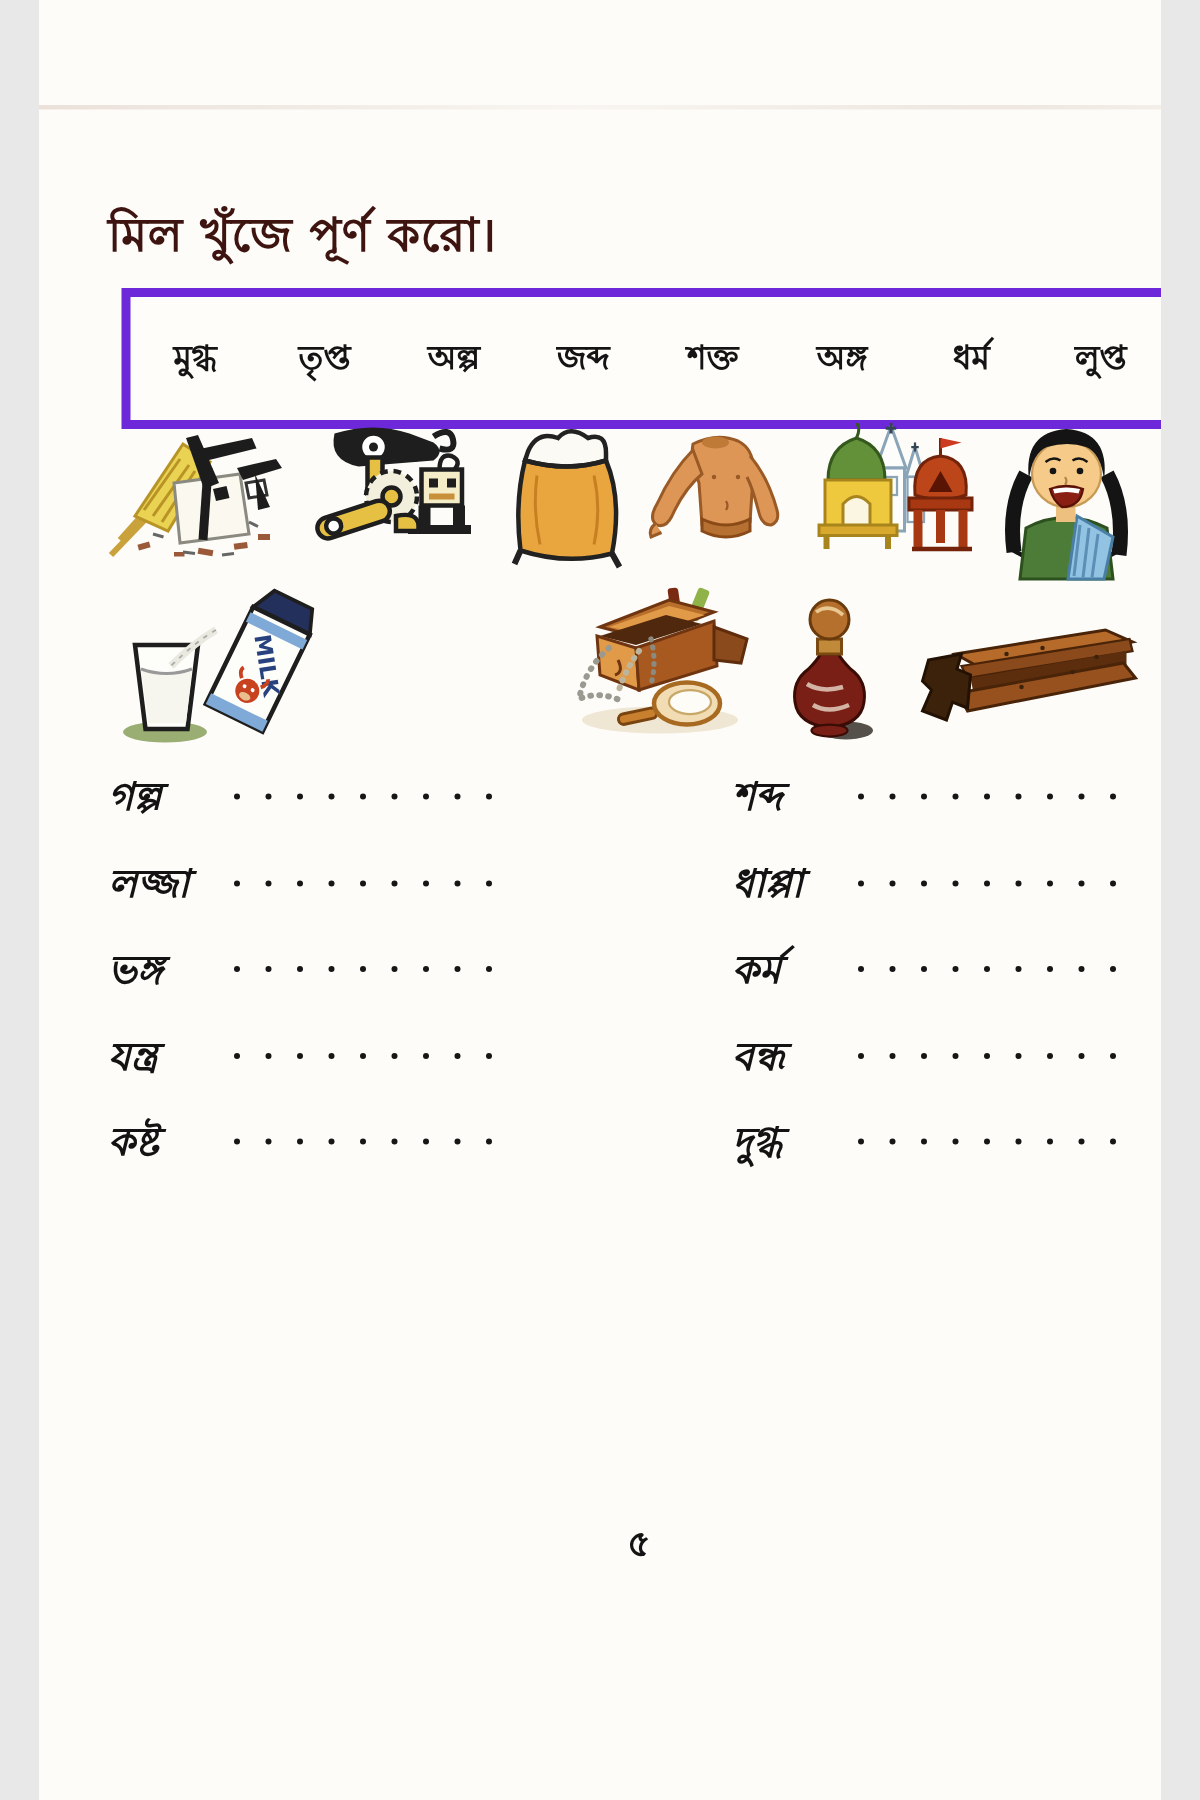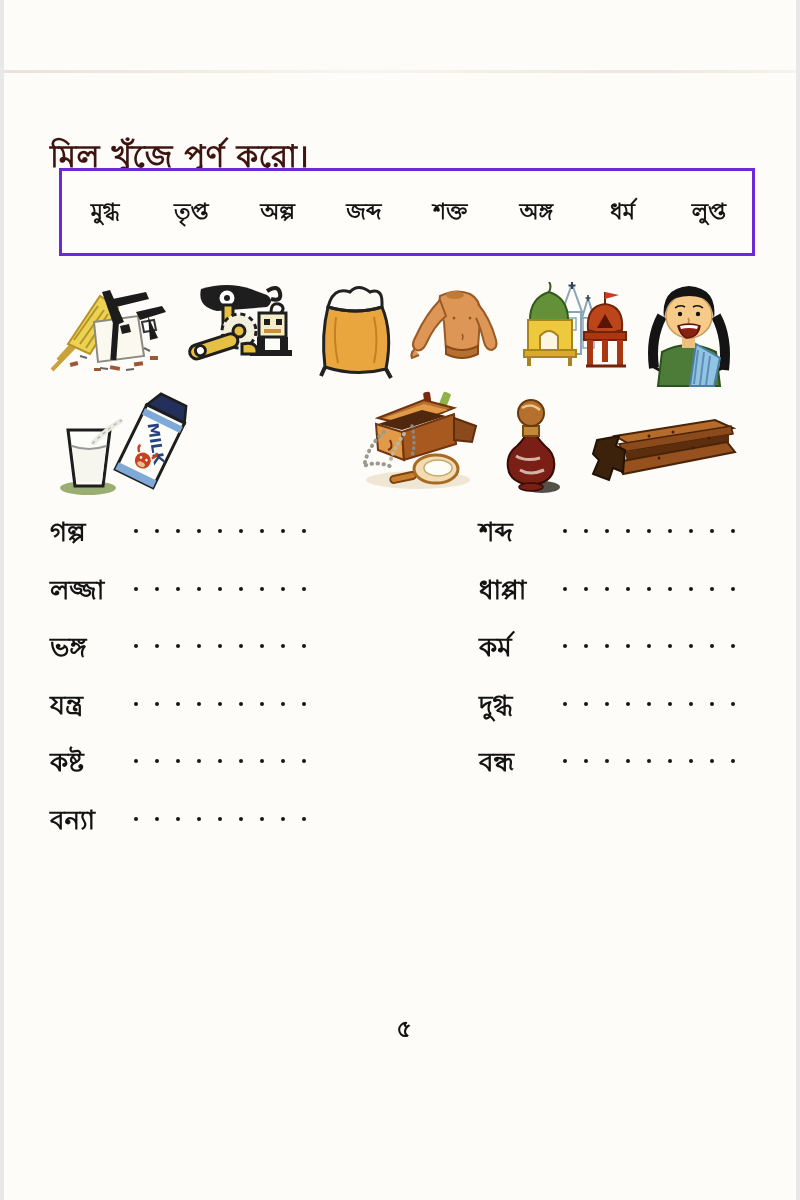--- a/index.html
+++ b/index.html
@@ -1,41 +1,42 @@
 <!DOCTYPE html>
 <html><head>
 <meta charset="utf-8">
 <style>
   html,body{margin:0;padding:0;background:#e8e8e8;}
   .page{
-    position:relative;width:792px;height:1200px;margin:0 auto;
+    position:relative;width:732px;height:1200px;margin:0 auto;
     background:#fdfcf8;overflow:hidden;
     font-family:"DejaVu Sans","Liberation Sans",sans-serif;
+    padding-left:16px;
   }
   .scan-artifact{
     position:absolute;left:0;top:70px;width:800px;height:3px;
     background:linear-gradient(90deg,rgba(170,130,110,.22),rgba(170,130,110,.06) 45%,rgba(170,130,110,.18) 80%,rgba(170,130,110,.08));
   }
   .title{
     position:absolute;left:46px;top:132px;
     font-size:31px;font-weight:700;color:#3d1410;letter-spacing:.5px;
   }
   .word-box{
-    position:absolute;left:55px;top:168px;width:690px;height:82px;
-    border:3px solid #6d28d9;background:#fefdf9;
+    position:absolute;left:55px;top:192px;width:690px;height:82px;
+    border:6px solid #6d28d9;background:#fefdf9;
     display:flex;flex-direction:column;justify-content:space-evenly;
   }
   .word-row{display:grid;grid-template-columns:repeat(8,1fr);}
   .word-row .bank-word{text-align:center;font-size:22px;font-weight:700;color:#141414;}
   figure.illo{position:absolute;margin:0;padding:0;}
   figure.illo svg{width:100%;height:100%;display:block;}
   .answers{position:absolute;top:518px;}
   .answers.left{left:46px;}
-  .answers.right{left:475px;}
-  .answer-row{height:57.6px;display:flex;align-items:flex-start;}
+  .answers.right{left:462px;}
+  .answer-row{height:57.6px;display:flex;align-items:flex-start;font-style:italic;}
   .answer-word{
     width:84px;flex:0 0 84px;font-size:26px;font-weight:700;color:#131313;line-height:1.15;
   }
   .dotline{display:flex;gap:17px;margin-top:11px;}
   .dot{width:4px;height:4px;border-radius:50%;background:#161616;flex:0 0 auto;}
   .pageno{
     position:absolute;left:368px;top:1010px;width:64px;text-align:center;
     font-size:24px;font-weight:700;color:#141414;
   }
 </style>
@@ -321,34 +322,20 @@
           <span class="dot"></span>
           <span class="dot"></span>
           <span class="dot"></span>
           <span class="dot"></span>
           <span class="dot"></span>
           <span class="dot"></span>
           <span class="dot"></span>
           <span class="dot"></span>
         </span>
     </div>
-    <div class="answer-row">
-      <span class="answer-word">বন্যা</span>
-      <span class="dotline">
-          <span class="dot"></span>
-          <span class="dot"></span>
-          <span class="dot"></span>
-          <span class="dot"></span>
-          <span class="dot"></span>
-          <span class="dot"></span>
-          <span class="dot"></span>
-          <span class="dot"></span>
-          <span class="dot"></span>
-        </span>
-    </div>
   </div>
 
   <div class="answers right">
     <div class="answer-row">
       <span class="answer-word">শব্দ</span>
       <span class="dotline">
           <span class="dot"></span>
           <span class="dot"></span>
           <span class="dot"></span>
           <span class="dot"></span>
@@ -381,44 +368,44 @@
           <span class="dot"></span>
           <span class="dot"></span>
           <span class="dot"></span>
           <span class="dot"></span>
           <span class="dot"></span>
           <span class="dot"></span>
           <span class="dot"></span>
         </span>
     </div>
     <div class="answer-row">
+      <span class="answer-word">বন্ধ</span>
+      <span class="dotline">
+          <span class="dot"></span>
+          <span class="dot"></span>
+          <span class="dot"></span>
+          <span class="dot"></span>
+          <span class="dot"></span>
+          <span class="dot"></span>
+          <span class="dot"></span>
+          <span class="dot"></span>
+          <span class="dot"></span>
+        </span>
+    </div>
+    <div class="answer-row">
       <span class="answer-word">দুগ্ধ</span>
       <span class="dotline">
           <span class="dot"></span>
           <span class="dot"></span>
           <span class="dot"></span>
           <span class="dot"></span>
           <span class="dot"></span>
           <span class="dot"></span>
           <span class="dot"></span>
           <span class="dot"></span>
           <span class="dot"></span>
         </span>
     </div>
-    <div class="answer-row">
-      <span class="answer-word">বন্ধ</span>
-      <span class="dotline">
-          <span class="dot"></span>
-          <span class="dot"></span>
-          <span class="dot"></span>
-          <span class="dot"></span>
-          <span class="dot"></span>
-          <span class="dot"></span>
-          <span class="dot"></span>
-          <span class="dot"></span>
-          <span class="dot"></span>
-        </span>
-    </div>
   </div>
 
   <div class="pageno">৫</div>
 
 </div>
 
 </body></html>

